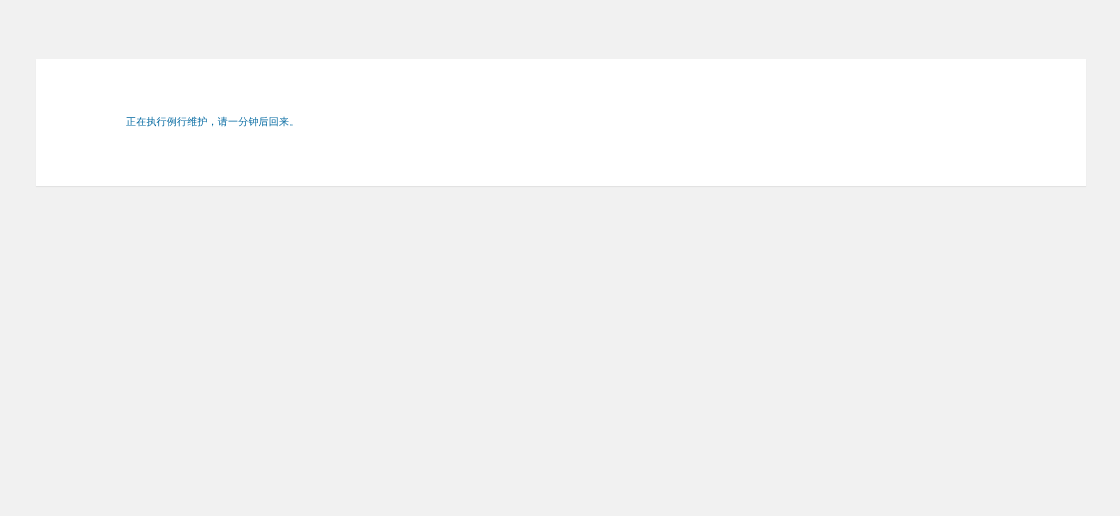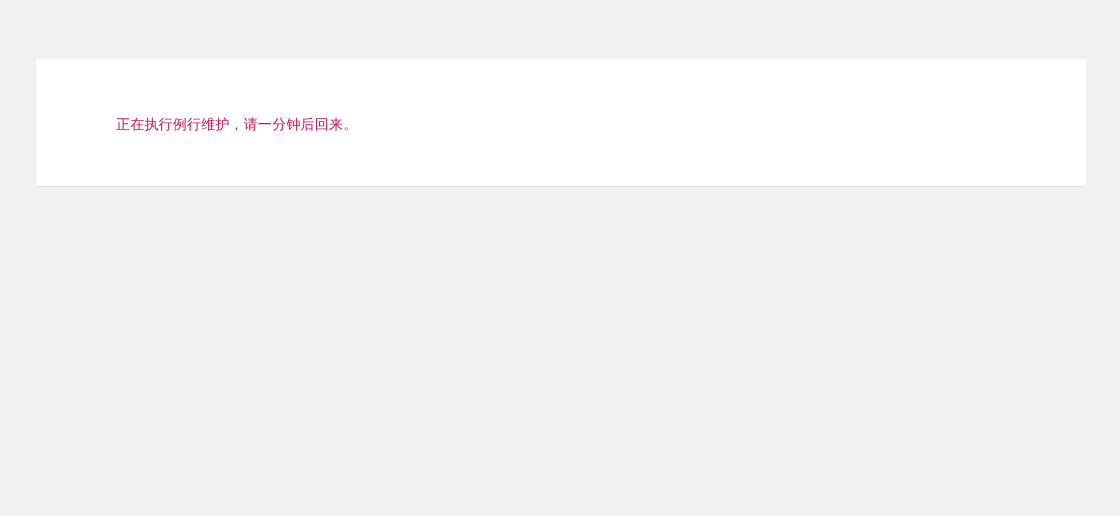--- a/index.html
+++ b/index.html
@@ -18,24 +18,24 @@
       position: absolute;
       left: 36px;
       top: 59px;
       width: 1050px;
       height: 127px;
       background-color: #ffffff;
       box-shadow: 0 1px 1px rgba(0,0,0,0.06);
     }
     .message {
       position: absolute;
-      left: 80px;
+      left: 90px;
       top: 55px;
-      font-size: 14px;
-      color: #be185d;
+      font-size: 10px;
+      color: #0369a1;
       line-height: 1.5;
       letter-spacing: 0.2px;
     }
   </style>
 </head>
 <body>
 
 <div class="card">
   <p class="message">正在执行例行维护，请一分钟后回来。</p>
 </div>

